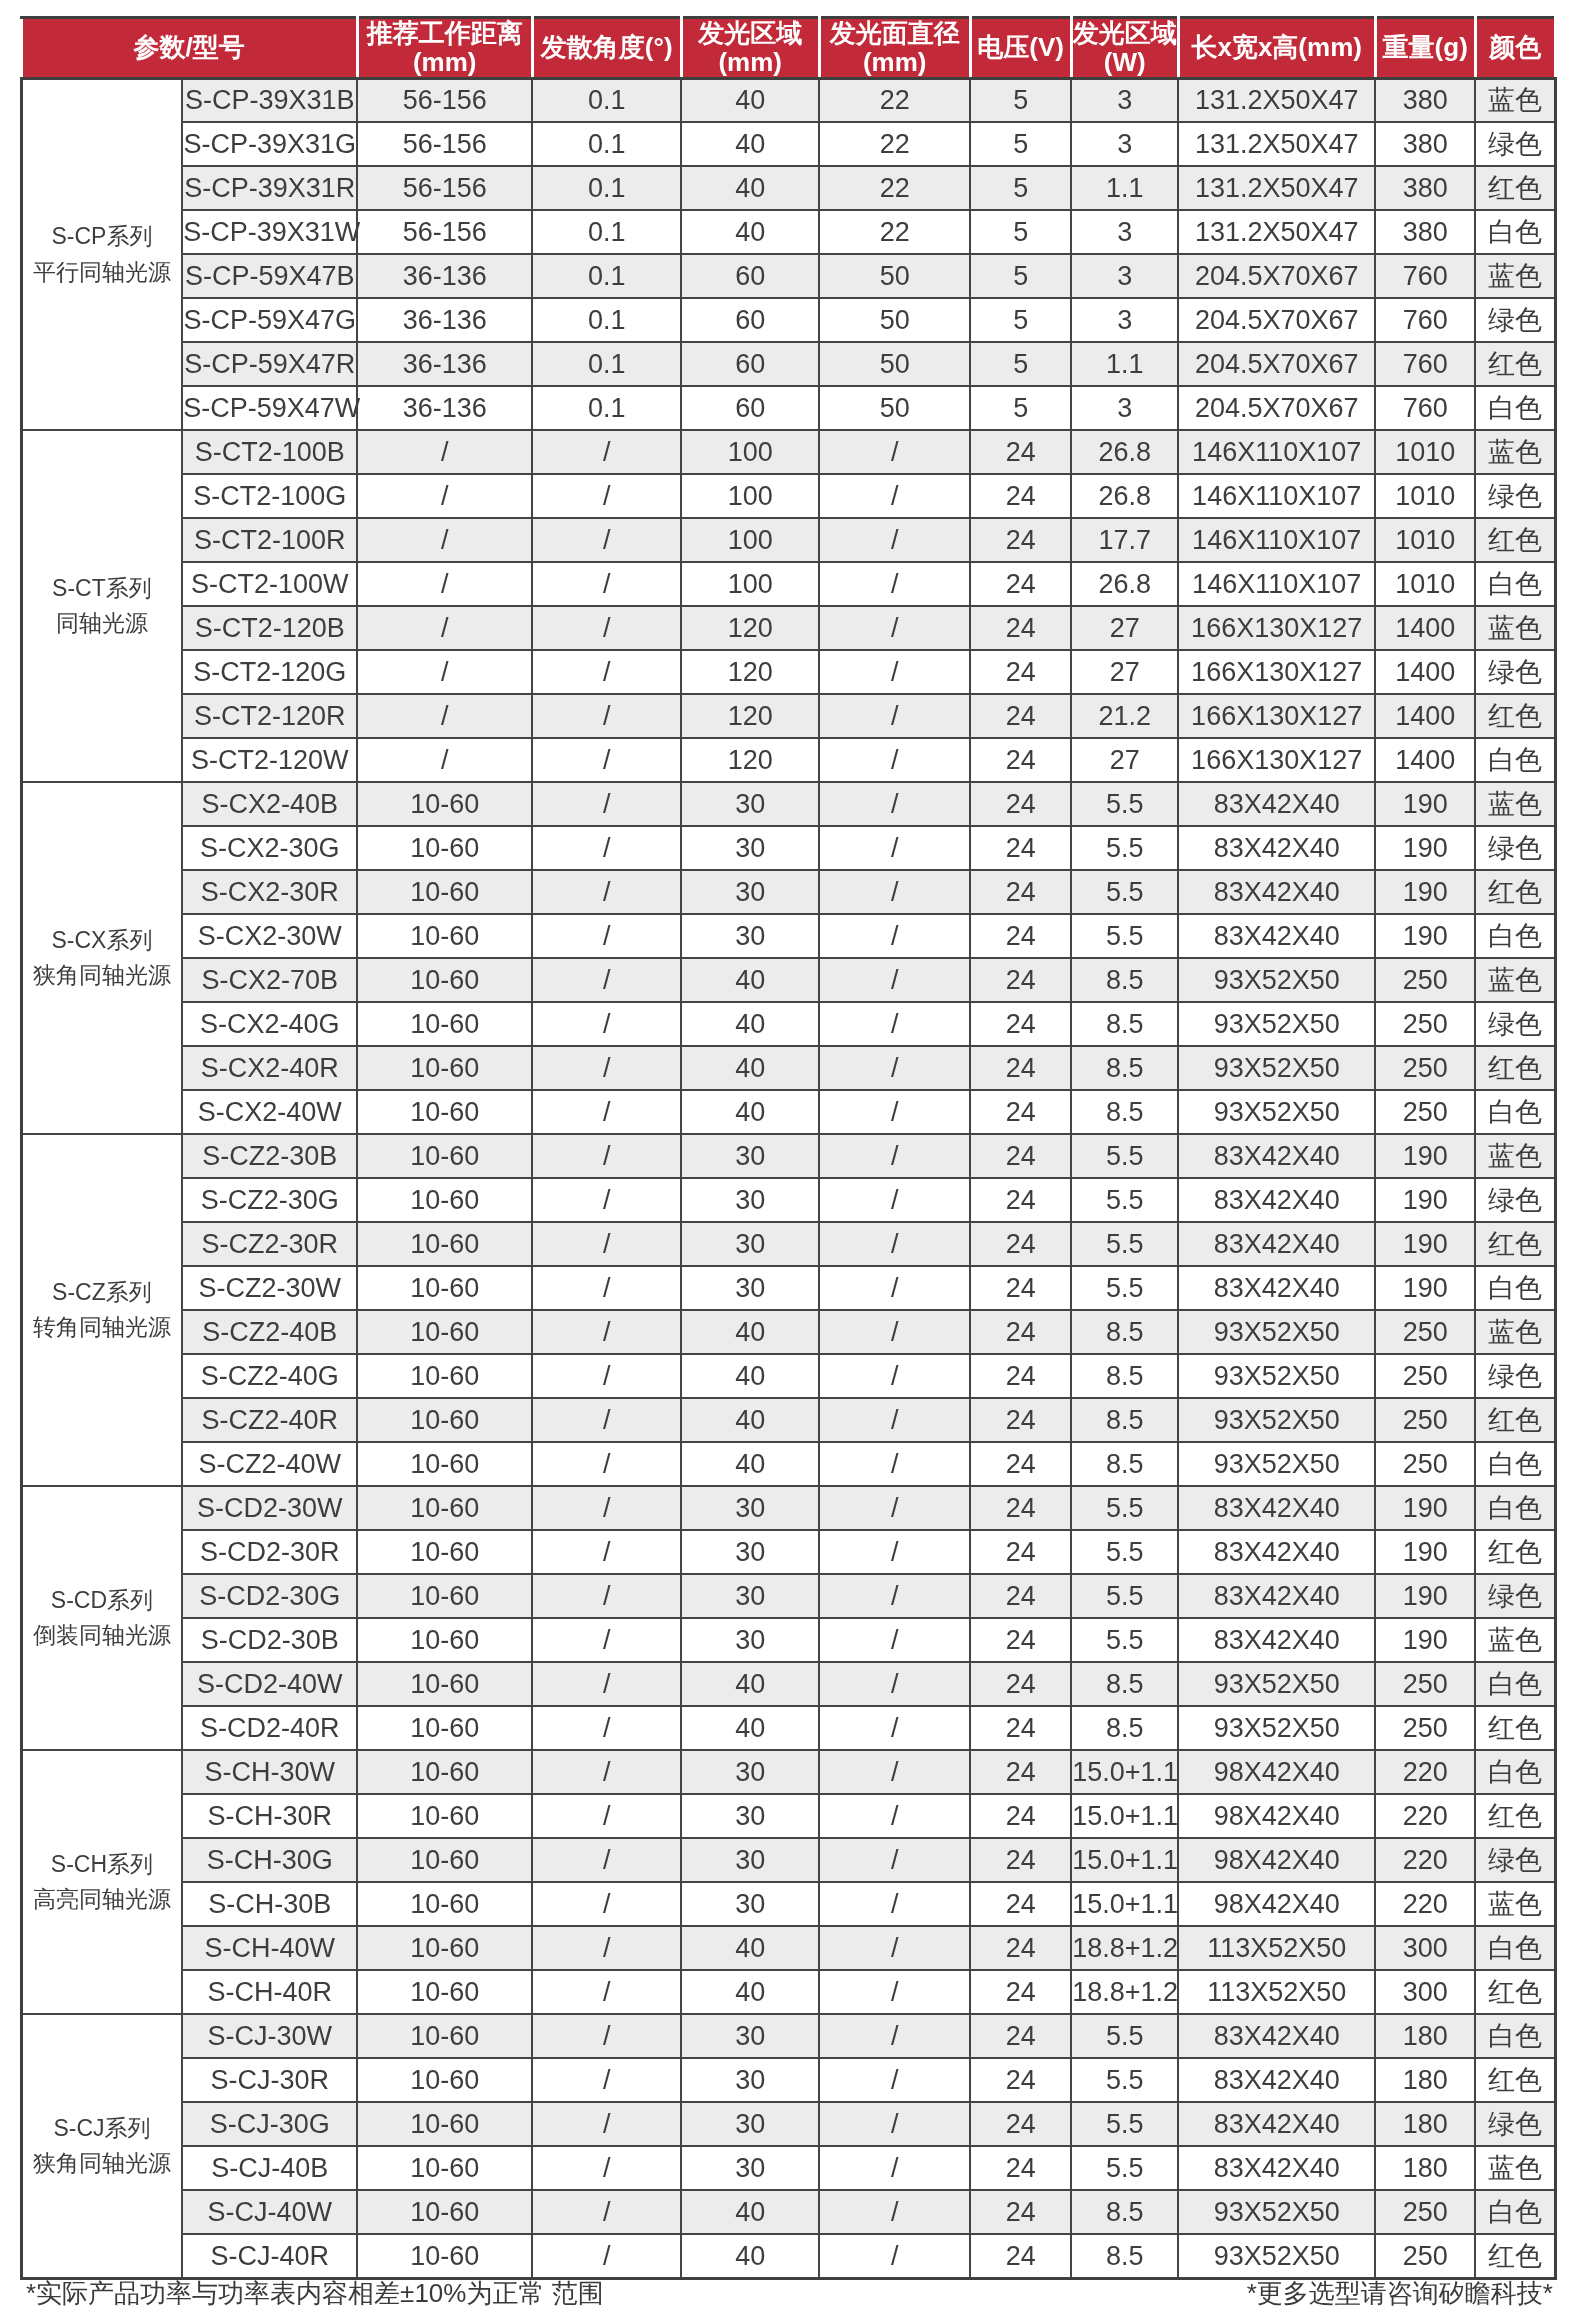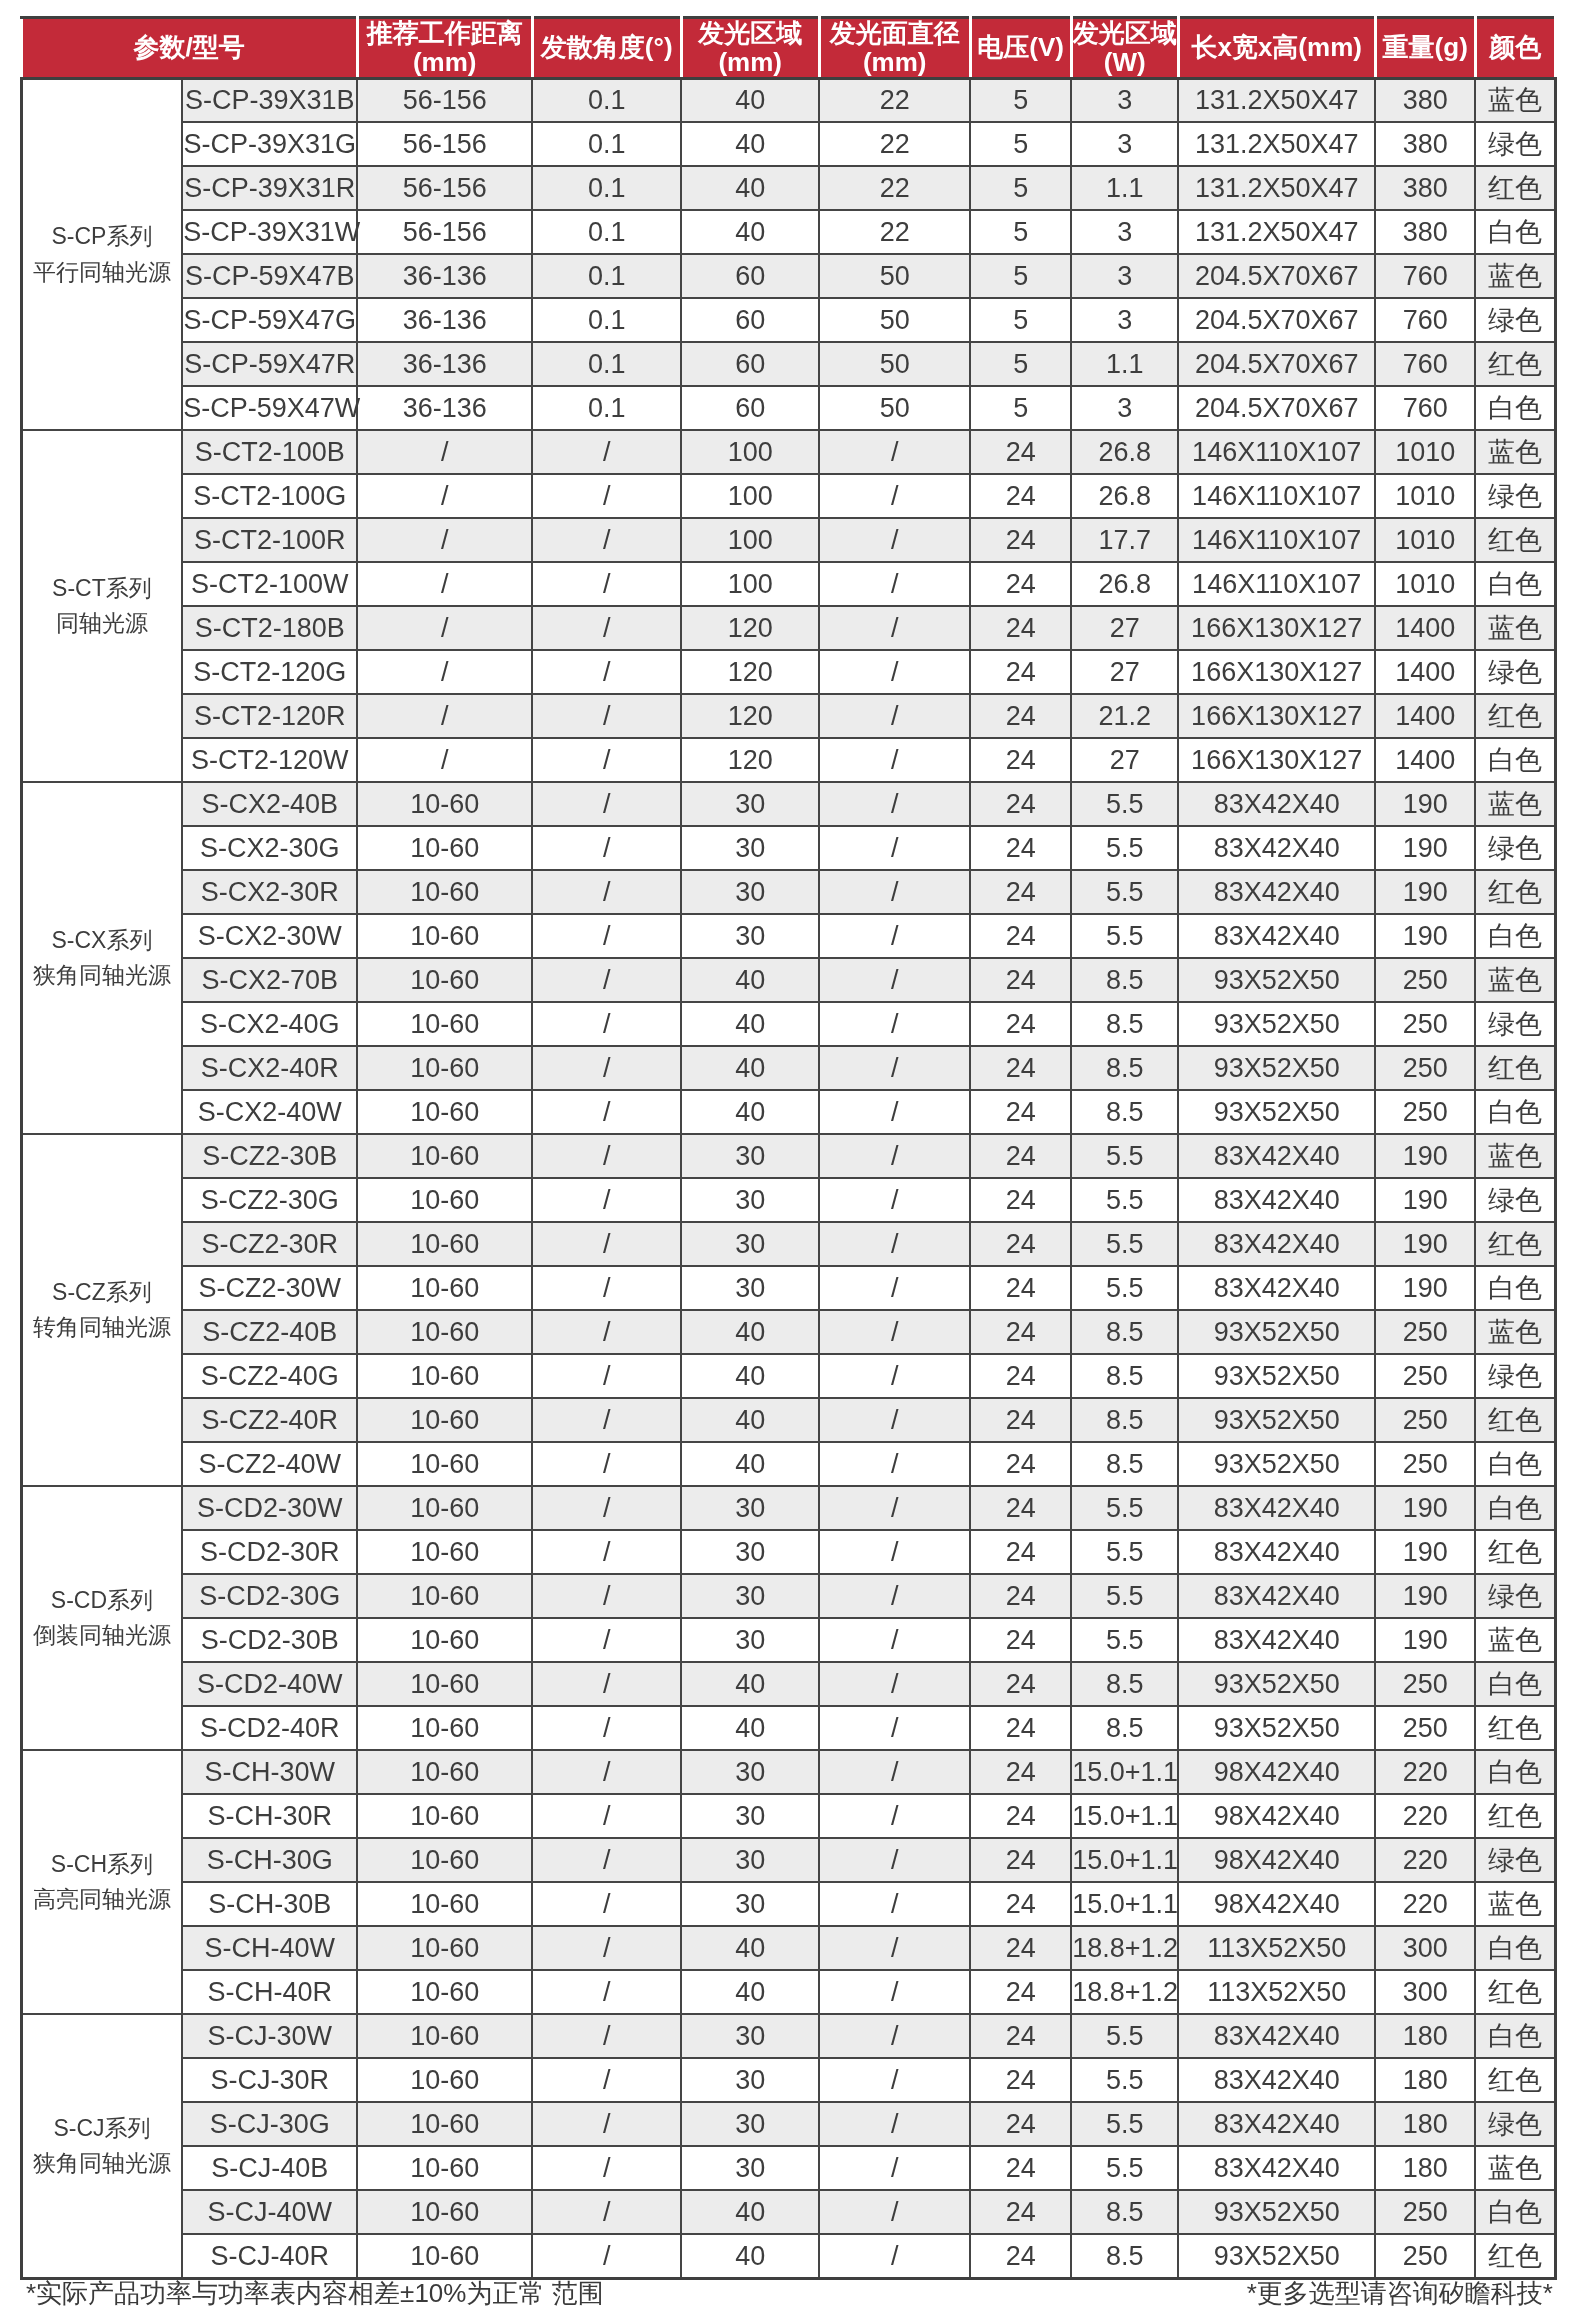--- a/index.html
+++ b/index.html
@@ -217,21 +217,21 @@
           <td>/</td>
           <td>100</td>
           <td>/</td>
           <td>24</td>
           <td>26.8</td>
           <td>146X110X107</td>
           <td>1010</td>
           <td>白色</td>
         </tr>
         <tr class="stripe">
-          <td>S-CT2-180B</td>
+          <td>S-CT2-120B</td>
           <td>/</td>
           <td>/</td>
           <td>120</td>
           <td>/</td>
           <td>24</td>
           <td>27</td>
           <td>166X130X127</td>
           <td>1400</td>
           <td>蓝色</td>
         </tr>

